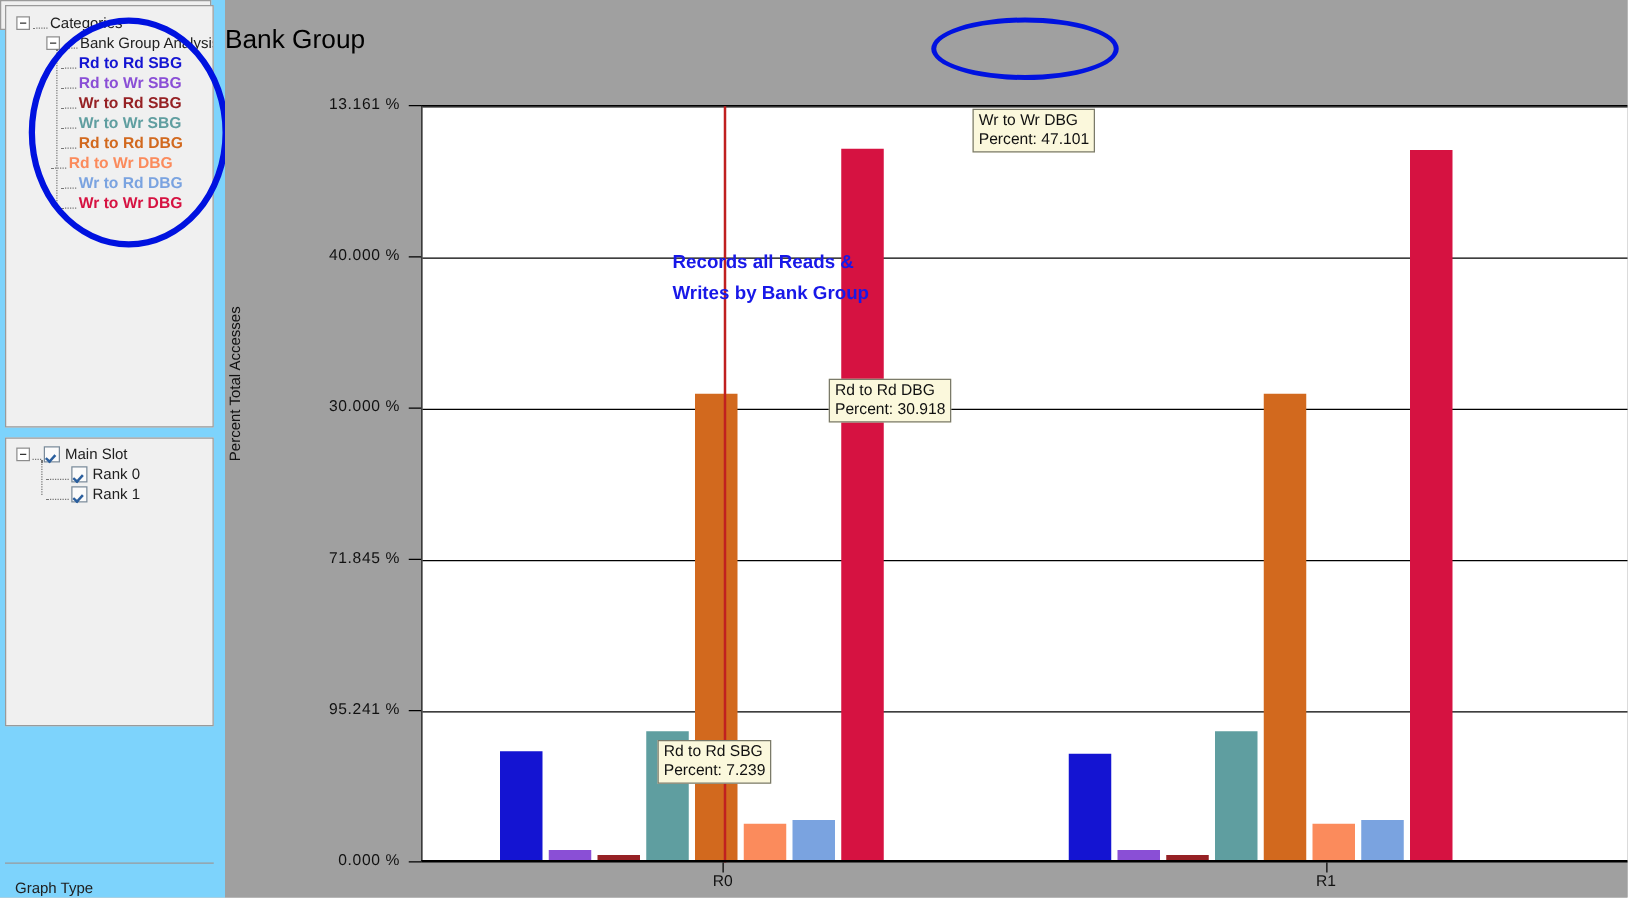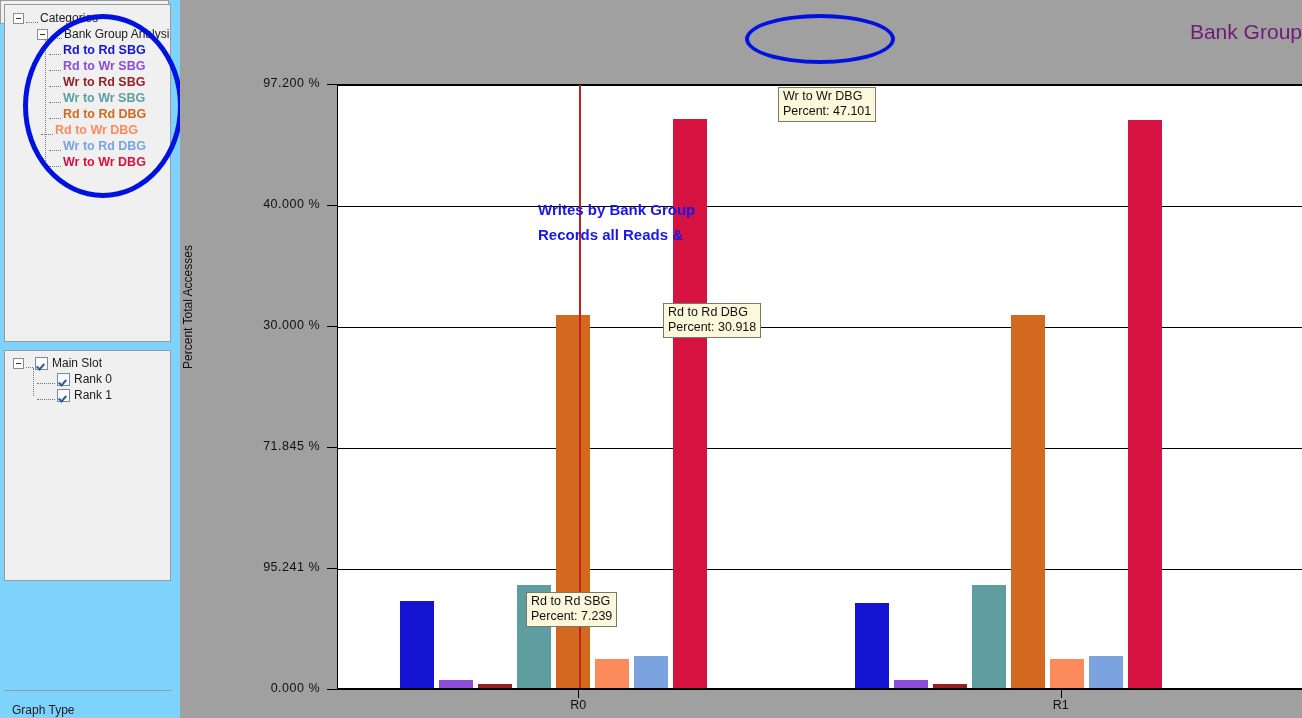--- a/index.html
+++ b/index.html
@@ -60,22 +60,22 @@
 
   
   .vguide{position:absolute;border-left:1px dotted #777;}
 
   
   #chart-area{
     position:absolute;left:180px;top:0;width:1122px;height:718px;
     background:#a0a0a0;
   }
   #chart-title{
-    position:absolute;left:0;top:20px;width:1122px;text-align:right;
-    font-size:21px;color:#701a75;
+    position:absolute;left:0;top:20px;width:1122px;text-align:left;
+    font-size:21px;color:#000000;
   }
   #title-ellipse{
     position:absolute;left:565px;top:14px;width:142px;height:42px;
     border:4px solid #0012e0;border-radius:50%;
   }
   #plot{
     position:absolute;left:157px;top:84px;width:965px;height:605px;
     background:#ffffff;border-left:1px solid #000;border-top:1px solid #000;
     box-sizing:border-box;
   }
@@ -166,21 +166,21 @@
         <div class="ytick" style="top: 681px; left: 40px; width: 100px;">0.000 %</div>
         <div class="ytickmark" style="top: 689px; left: 147px;"></div>
         <div class="ytick" style="top: 560px; left: 40px; width: 100px;">95.241 %</div>
         <div class="ytickmark" style="top: 568px; left: 147px;"></div>
         <div class="ytick" style="top: 439px; left: 40px; width: 100px;">71.845 %</div>
         <div class="ytickmark" style="top: 447px; left: 147px;"></div>
         <div class="ytick" style="top: 318px; left: 40px; width: 100px;">30.000 %</div>
         <div class="ytickmark" style="top: 326px; left: 147px;"></div>
         <div class="ytick" style="top: 197px; left: 40px; width: 100px;">40.000 %</div>
         <div class="ytickmark" style="top: 205px; left: 147px;"></div>
-        <div class="ytick" style="top: 76px; left: 40px; width: 100px;">97.200 %</div>
+        <div class="ytick" style="top: 76px; left: 40px; width: 100px;">13.161 %</div>
         <div class="ytickmark" style="top: 84px; left: 147px;"></div>
       </div>
 
     <div id="plot">
       <div id="gridlines">
           <div class="gridline" style="top: 484px;"></div>
           <div class="gridline" style="top: 363px;"></div>
           <div class="gridline" style="top: 242px;"></div>
           <div class="gridline" style="top: 121px;"></div>
           <div class="gridline" style="top: 0px;"></div>
@@ -198,22 +198,22 @@
           <div class="bar" title="Rd to Wr SBG 0.78" style="left: 555.5px; width: 34px; height: 9.438px; background: rgb(138, 79, 214);"></div>
           <div class="bar" title="Wr to Rd SBG 0.38" style="left: 594.5px; width: 34px; height: 4.598px; background: rgb(150, 33, 36);"></div>
           <div class="bar" title="Wr to Wr SBG 8.6" style="left: 633.5px; width: 34px; height: 104.06px; background: rgb(95, 158, 160);"></div>
           <div class="bar" title="Rd to Rd DBG 30.9" style="left: 672.5px; width: 34px; height: 373.89px; background: rgb(210, 105, 30);"></div>
           <div class="bar" title="Rd to Wr DBG 2.45" style="left: 711.5px; width: 34px; height: 29.645px; background: rgb(251, 139, 92);"></div>
           <div class="bar" title="Wr to Rd DBG 2.7" style="left: 750.5px; width: 34px; height: 32.67px; background: rgb(122, 163, 224);"></div>
           <div class="bar" title="Wr to Wr DBG 47" style="left: 789.5px; width: 34px; height: 568.7px; background: rgb(214, 18, 65);"></div>
         </div>
       <div id="redline" style="left: 241.25px; height: 605px; background: rgb(192, 32, 32);"></div>
       <div id="annotation">
+        <div>Records all Reads &amp;</div>
         <div>Writes by Bank Group</div>
-        <div>Records all Reads &amp;</div>
       </div>
       <div id="tooltips">
           <div class="tooltip" style="left: 188px; top: 507px;">
             <div>Rd to Rd SBG</div>
             <div>Percent: 7.239</div>
           </div>
           <div class="tooltip" style="left: 325px; top: 218px;">
             <div>Rd to Rd DBG</div>
             <div>Percent: 30.918</div>
           </div>

